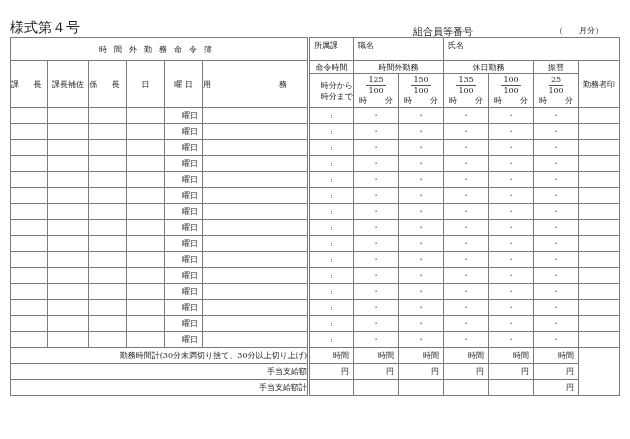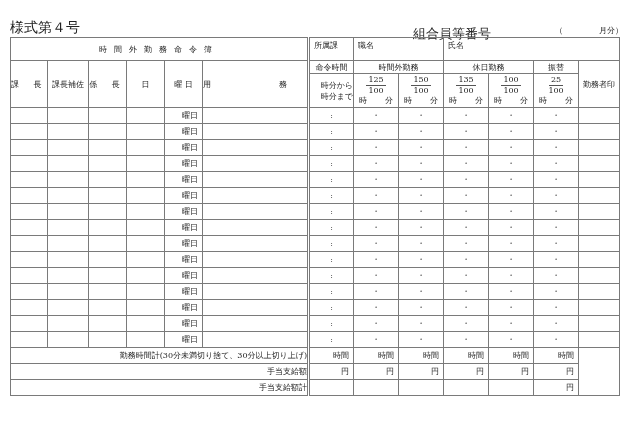--- a/index.html
+++ b/index.html
@@ -2,24 +2,24 @@
 <html><head>
   <meta charset="utf-8">
   <style>
     html, body { margin: 0; padding: 0; background: #ffffff; }
     body {
       width: 630px; height: 439px; position: relative; overflow: hidden;
       font-family: "DejaVu Serif", "Liberation Serif", serif;
       color: #222; font-size: 8px;
     }
     .form-no { position: absolute; left: 10px; top: 11px; font-size: 14px; margin-top: 8px; }
-    .member-no { position: absolute; left: 413px; top: 25px; font-size: 13px; }
+    .member-no { position: absolute; left: 413px; top: 25px; font-size: 10px; }
     .month { position: absolute; left: 555px; top: 25px; font-size: 8px; }
     .month .paren-open { position: absolute; left: 0; }
-    .month .month-label { position: absolute; left: 44px; white-space: nowrap; }
+    .month .month-label { position: absolute; left: 24px; white-space: nowrap; }
 
     table.sheet {
       position: absolute; left: 10px; top: 37px;
       width: 609px;
       border-collapse: collapse;
       table-layout: fixed;
       font-size: 8px;
     }
     table.sheet td {
       border: 1px solid #7a7a7a;

